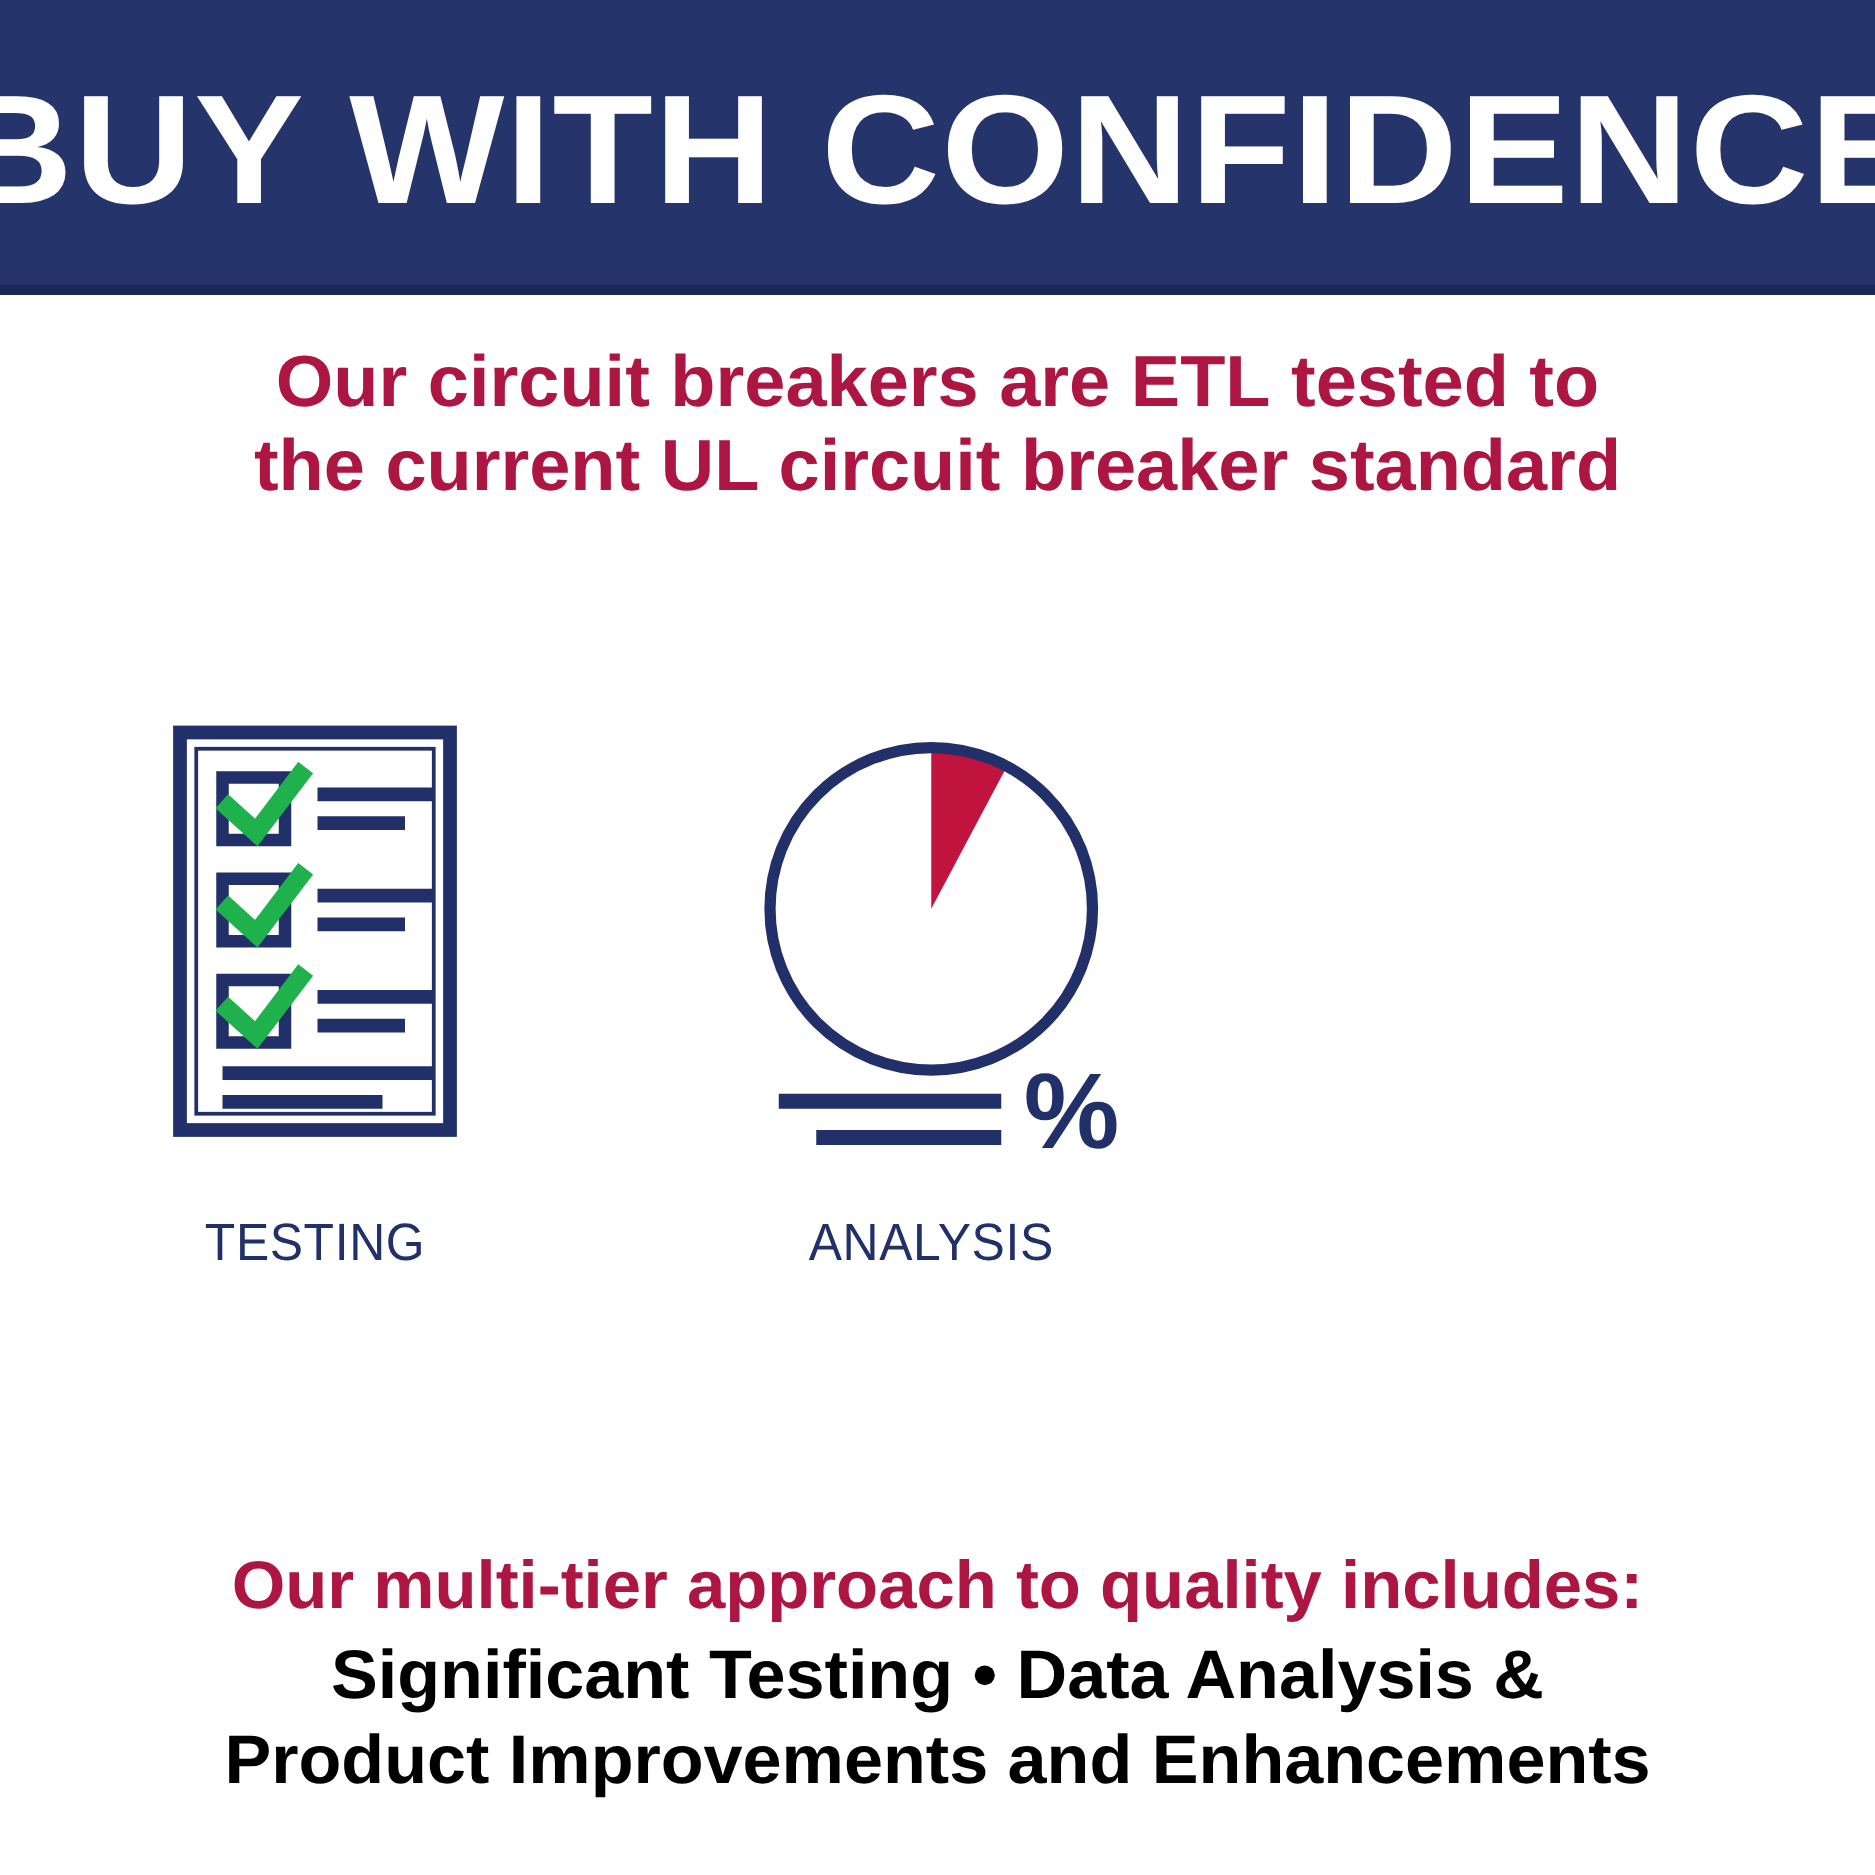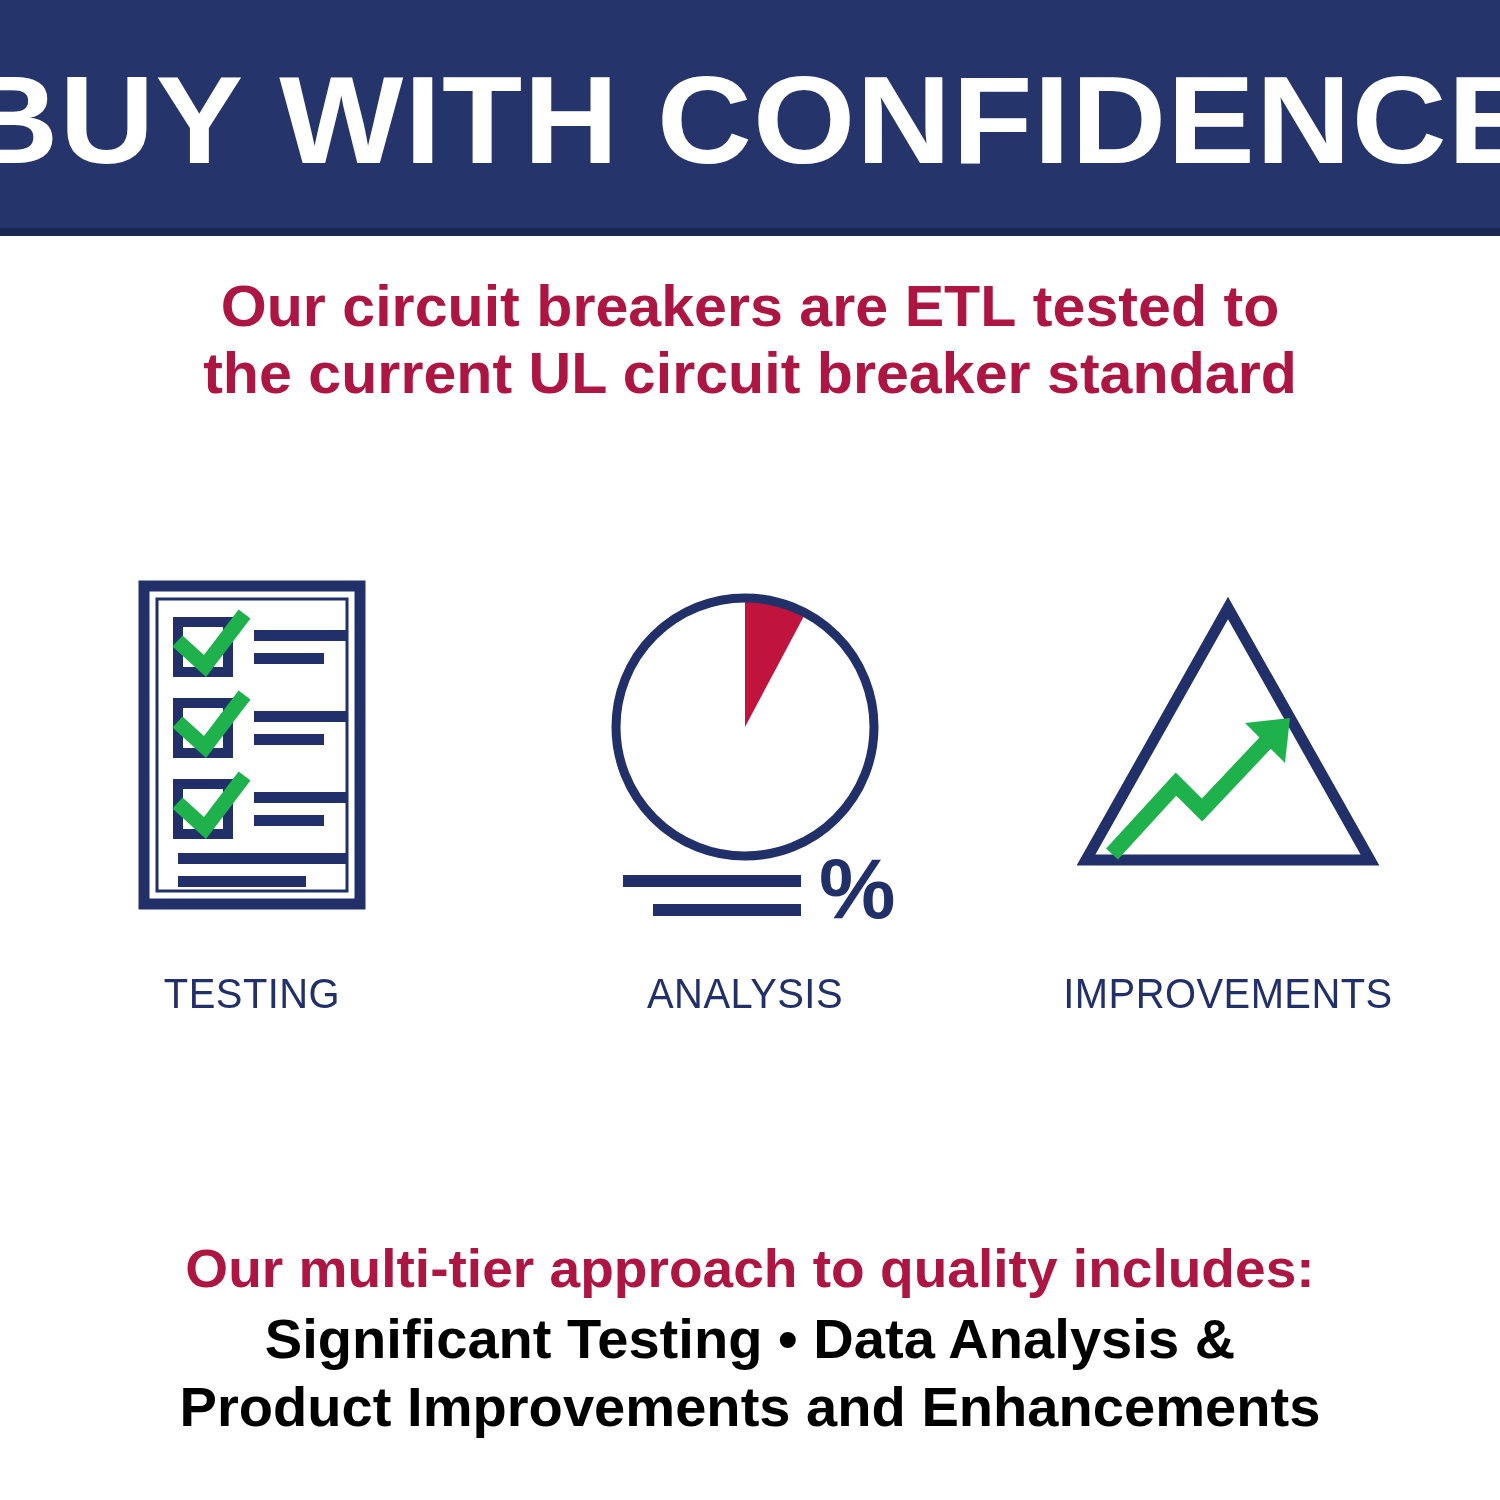--- a/index.html
+++ b/index.html
@@ -184,30 +184,20 @@
 
       <circle cx="220" cy="167" r="129" fill="none" stroke="#22306a" stroke-width="9"></circle>
 
       <rect x="98" y="315" width="178" height="12" fill="#22306a"></rect>
       <rect x="128" y="344" width="148" height="12" fill="#22306a"></rect>
       <text x="294" y="358" font-family="Liberation Sans, sans-serif" font-size="86" font-weight="bold" fill="#22306a">%</text>
     </svg>
     <div class="icon-label">ANALYSIS</div>
   </div>
 
-  <div class="icon-col col-improvements">
-    <svg class="icon-art" viewBox="0 0 440 370">
-
-      <path d="M 220 48 L 362 300 L 78 300 Z" fill="none" stroke="#22306a" stroke-width="11" stroke-linejoin="miter"></path>
-
-      <path d="M 104 294 L 168 224 L 194 250 L 262 178" fill="none" stroke="#1fb24c" stroke-width="16" stroke-linecap="butt" stroke-linejoin="miter"></path>
-      <polygon points="282,158 277,203 237,163" fill="#1fb24c"></polygon>
-    </svg>
-    <div class="icon-label">IMPROVEMENTS</div>
-  </div>
 
 </div>
 
 <div class="footer">
   <div class="footer-lead">Our multi-tier approach to quality includes:</div>
   <div class="footer-body">
     <div>Significant Testing • Data Analysis &amp;</div>
     <div>Product Improvements and Enhancements</div>
   </div>
 </div>

